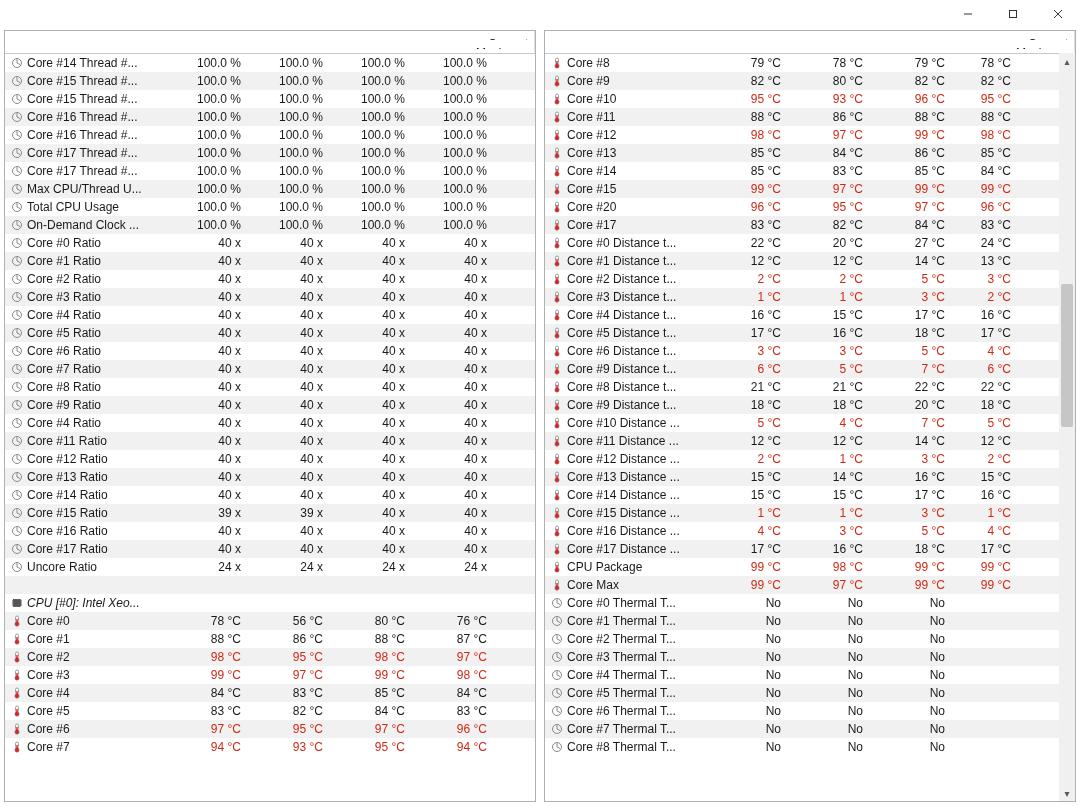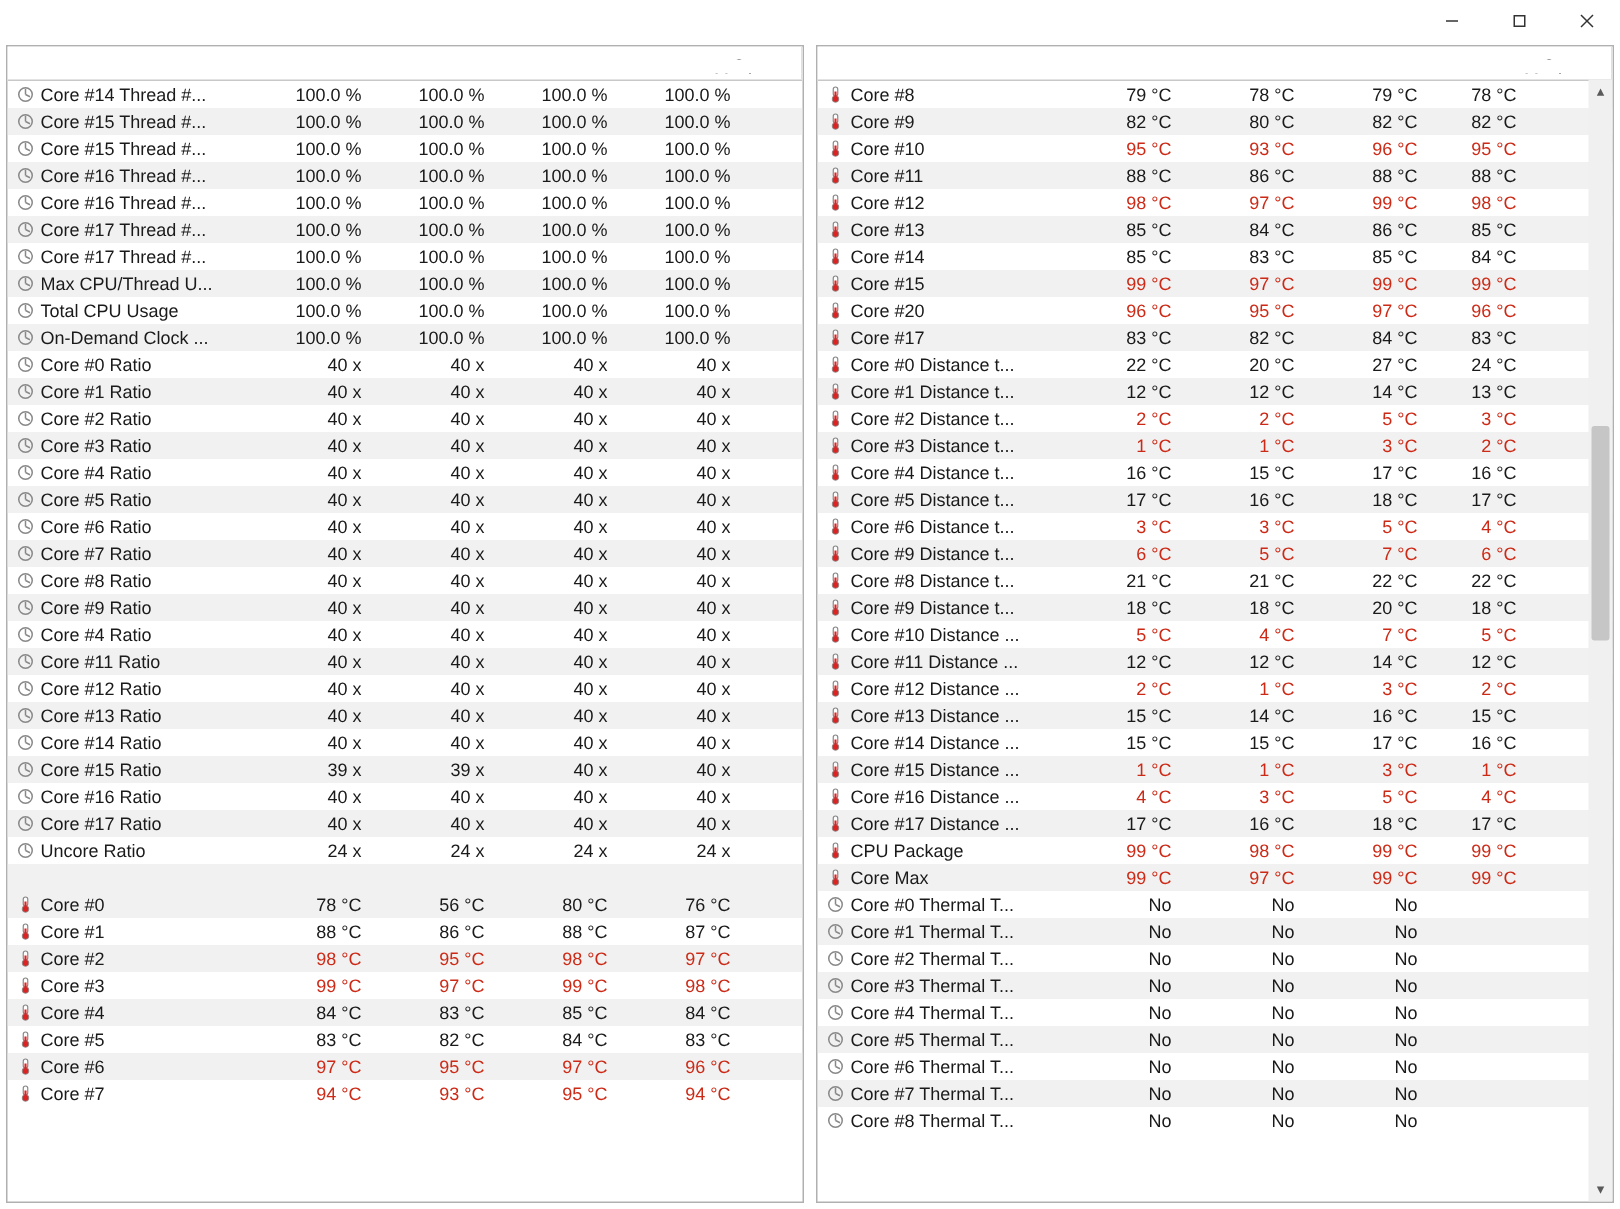--- a/index.html
+++ b/index.html
@@ -560,20 +560,38 @@
         <div class="row alt">
           <div class="cell sensor c-sensor">
             <span class="icon"><span class="icon"></span></span>
             <span></span>
           </div>
           <div class="cell num c-cur"></div>
           <div class="cell num c-min"></div>
           <div class="cell num c-max"></div>
           <div class="cell num c-avg"></div>
         </div>
+        <div class="row">
+          <div class="cell sensor c-sensor group">
+            <span class="icon"><svg class="icon" viewBox="0 0 12 12">
+                <rect x="2.5" y="2.5" width="7" height="7" fill="#555" stroke="#333" stroke-width="0.6"></rect>
+                <line x1="1" y1="4" x2="2.5" y2="4" stroke="#555"></line>
+                <line x1="1" y1="6" x2="2.5" y2="6" stroke="#555"></line>
+                <line x1="1" y1="8" x2="2.5" y2="8" stroke="#555"></line>
+                <line x1="9.5" y1="4" x2="11" y2="4" stroke="#555"></line>
+                <line x1="9.5" y1="6" x2="11" y2="6" stroke="#555"></line>
+                <line x1="9.5" y1="8" x2="11" y2="8" stroke="#555"></line>
+              </svg></span>
+            <span>CPU [#0]: Intel Xeo...</span>
+          </div>
+          <div class="cell num c-cur"></div>
+          <div class="cell num c-min"></div>
+          <div class="cell num c-max"></div>
+          <div class="cell num c-avg"></div>
+        </div>
         <div class="row alt">
           <div class="cell sensor c-sensor">
             <span class="icon"><svg class="icon" viewBox="0 0 12 12">
                 <rect x="4.5" y="1" width="3" height="6" rx="1.5" fill="#fff" stroke="#888" stroke-width="0.8"></rect>
                 <circle cx="6" cy="9" r="2.2" fill="#d22" stroke="#888" stroke-width="0.6"></circle>
                 <rect x="5.3" y="4" width="1.4" height="4" fill="#d22"></rect>
               </svg></span>
             <span>Core #0</span>
           </div>
           <div class="cell num c-cur">78 °C</div>

